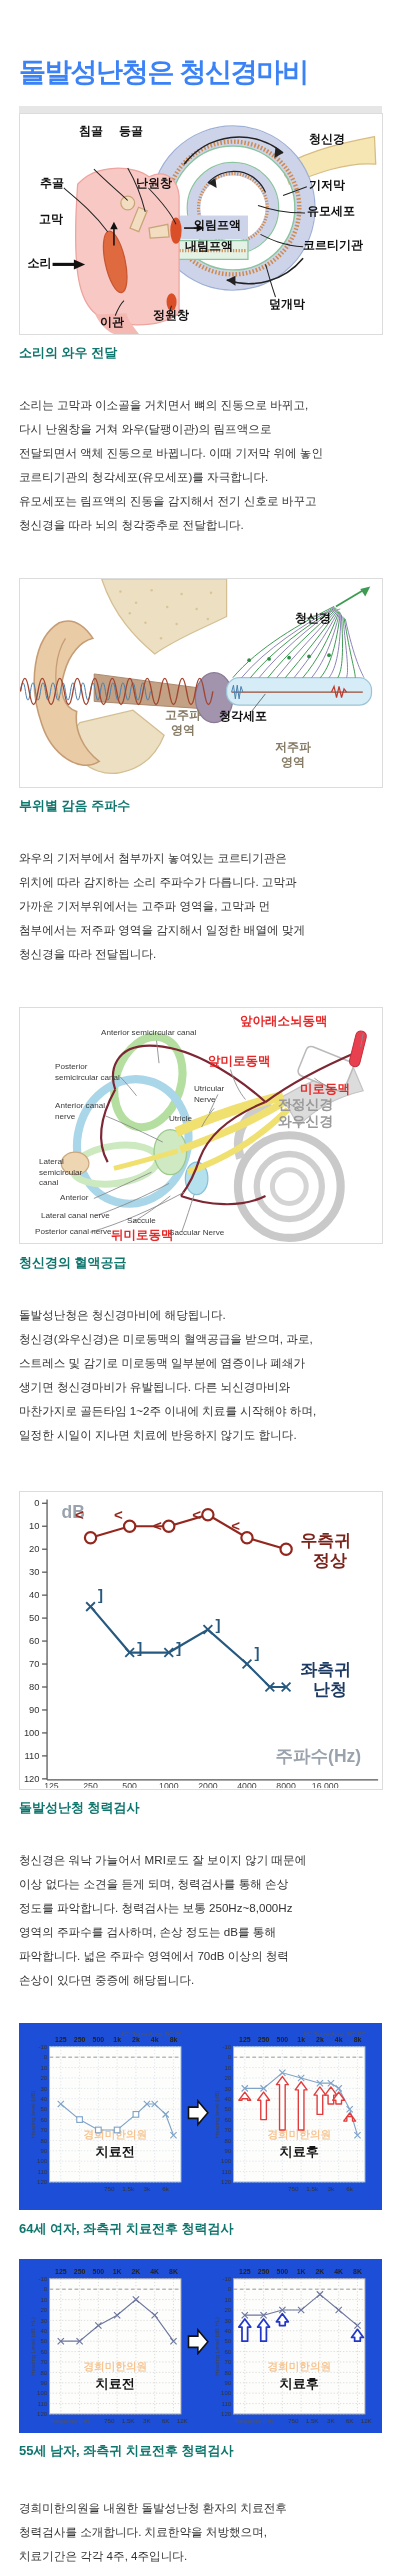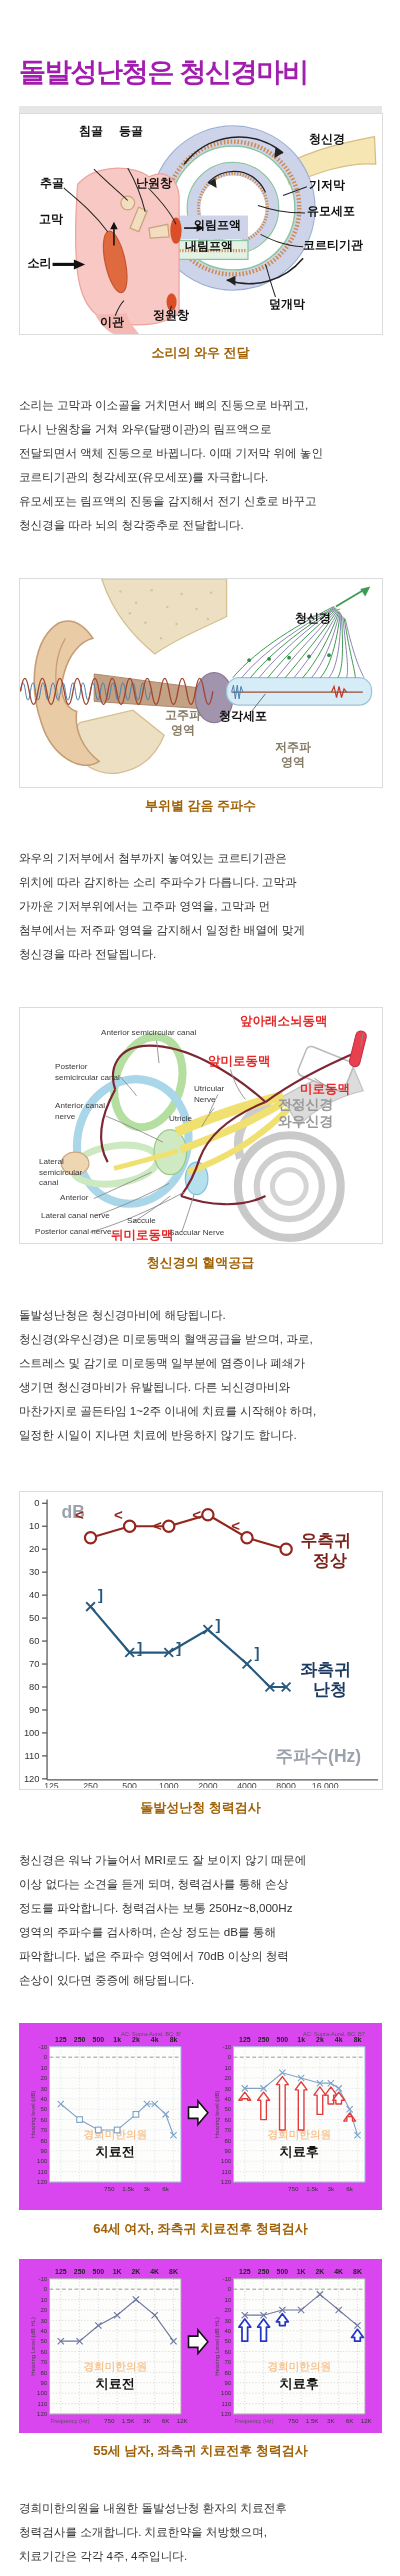--- a/index.html
+++ b/index.html
@@ -1,23 +1,23 @@
 <!DOCTYPE html>
 <html style="font-size:10px"><head>
 <meta charset="utf-8">
 <style>
   html,body{margin:0;padding:0;background:#ffffff;}
   body{width:401px;min-height:2576px;overflow:hidden;font-family:"Liberation Sans","DejaVu Sans",sans-serif;}
   .content{width:363px;margin-left:19px;}
-  .page-title{margin-top:58px;font-size:27px;font-weight:800;color:#a21caf;letter-spacing:-1.3px;line-height:1.1;}
+  .page-title{margin-top:58px;font-size:27px;font-weight:800;color:#3b82f6;letter-spacing:-1.3px;line-height:1.1;}
   .divider{margin-top:5px;height:6.9px;background:#e6e6e6;}
   .fig{position:relative;width:362px;border:0.6px solid #dcdcdc;background:#fff;}
-  .fig-plain{position:relative;width:363px;background:#d946ef;}
+  .fig-plain{position:relative;width:363px;background:#1d4ed8;}
   .fig svg{display:block;}
-  .cap{margin-top:9.4px;text-align:center;color:#a16207;font-weight:700;font-size:13px;}
+  .cap{margin-top:9.4px;text-align:left;color:#0f766e;font-weight:700;font-size:13px;}
   .para{margin-top:31px;font-size:11.6px;line-height:24px;color:#333;white-space:pre-line;}
   .lbl{position:absolute;font-weight:700;color:#101010;font-size:12px;white-space:pre-line;line-height:1.12;}
   .lbl-en{position:absolute;font-weight:400;color:#3a3a3a;font-size:8.1px;white-space:pre-line;line-height:1.25;}
   .lbl-red{position:absolute;font-weight:700;color:#e82828;font-size:12.5px;white-space:pre-line;}
   .lbl-gray{position:absolute;font-weight:700;color:#9a9a9a;font-size:13.8px;white-space:pre-line;line-height:1.2;}
   .lbl-soft{position:absolute;font-weight:700;color:#857a64;font-size:12px;text-align:center;white-space:pre-line;line-height:1.25;}
   .mt-fig1{} .mt-fig2{margin-top:41px;} .mt-fig3{margin-top:41px;}
   .mt-fig4{margin-top:44px;} .mt-fig5{margin-top:31px;} .mt-fig6{margin-top:21px;}
   .pairs{height:187px;} .pairs2{height:174px;}
   .pair-svg{position:absolute;top:5px;}

